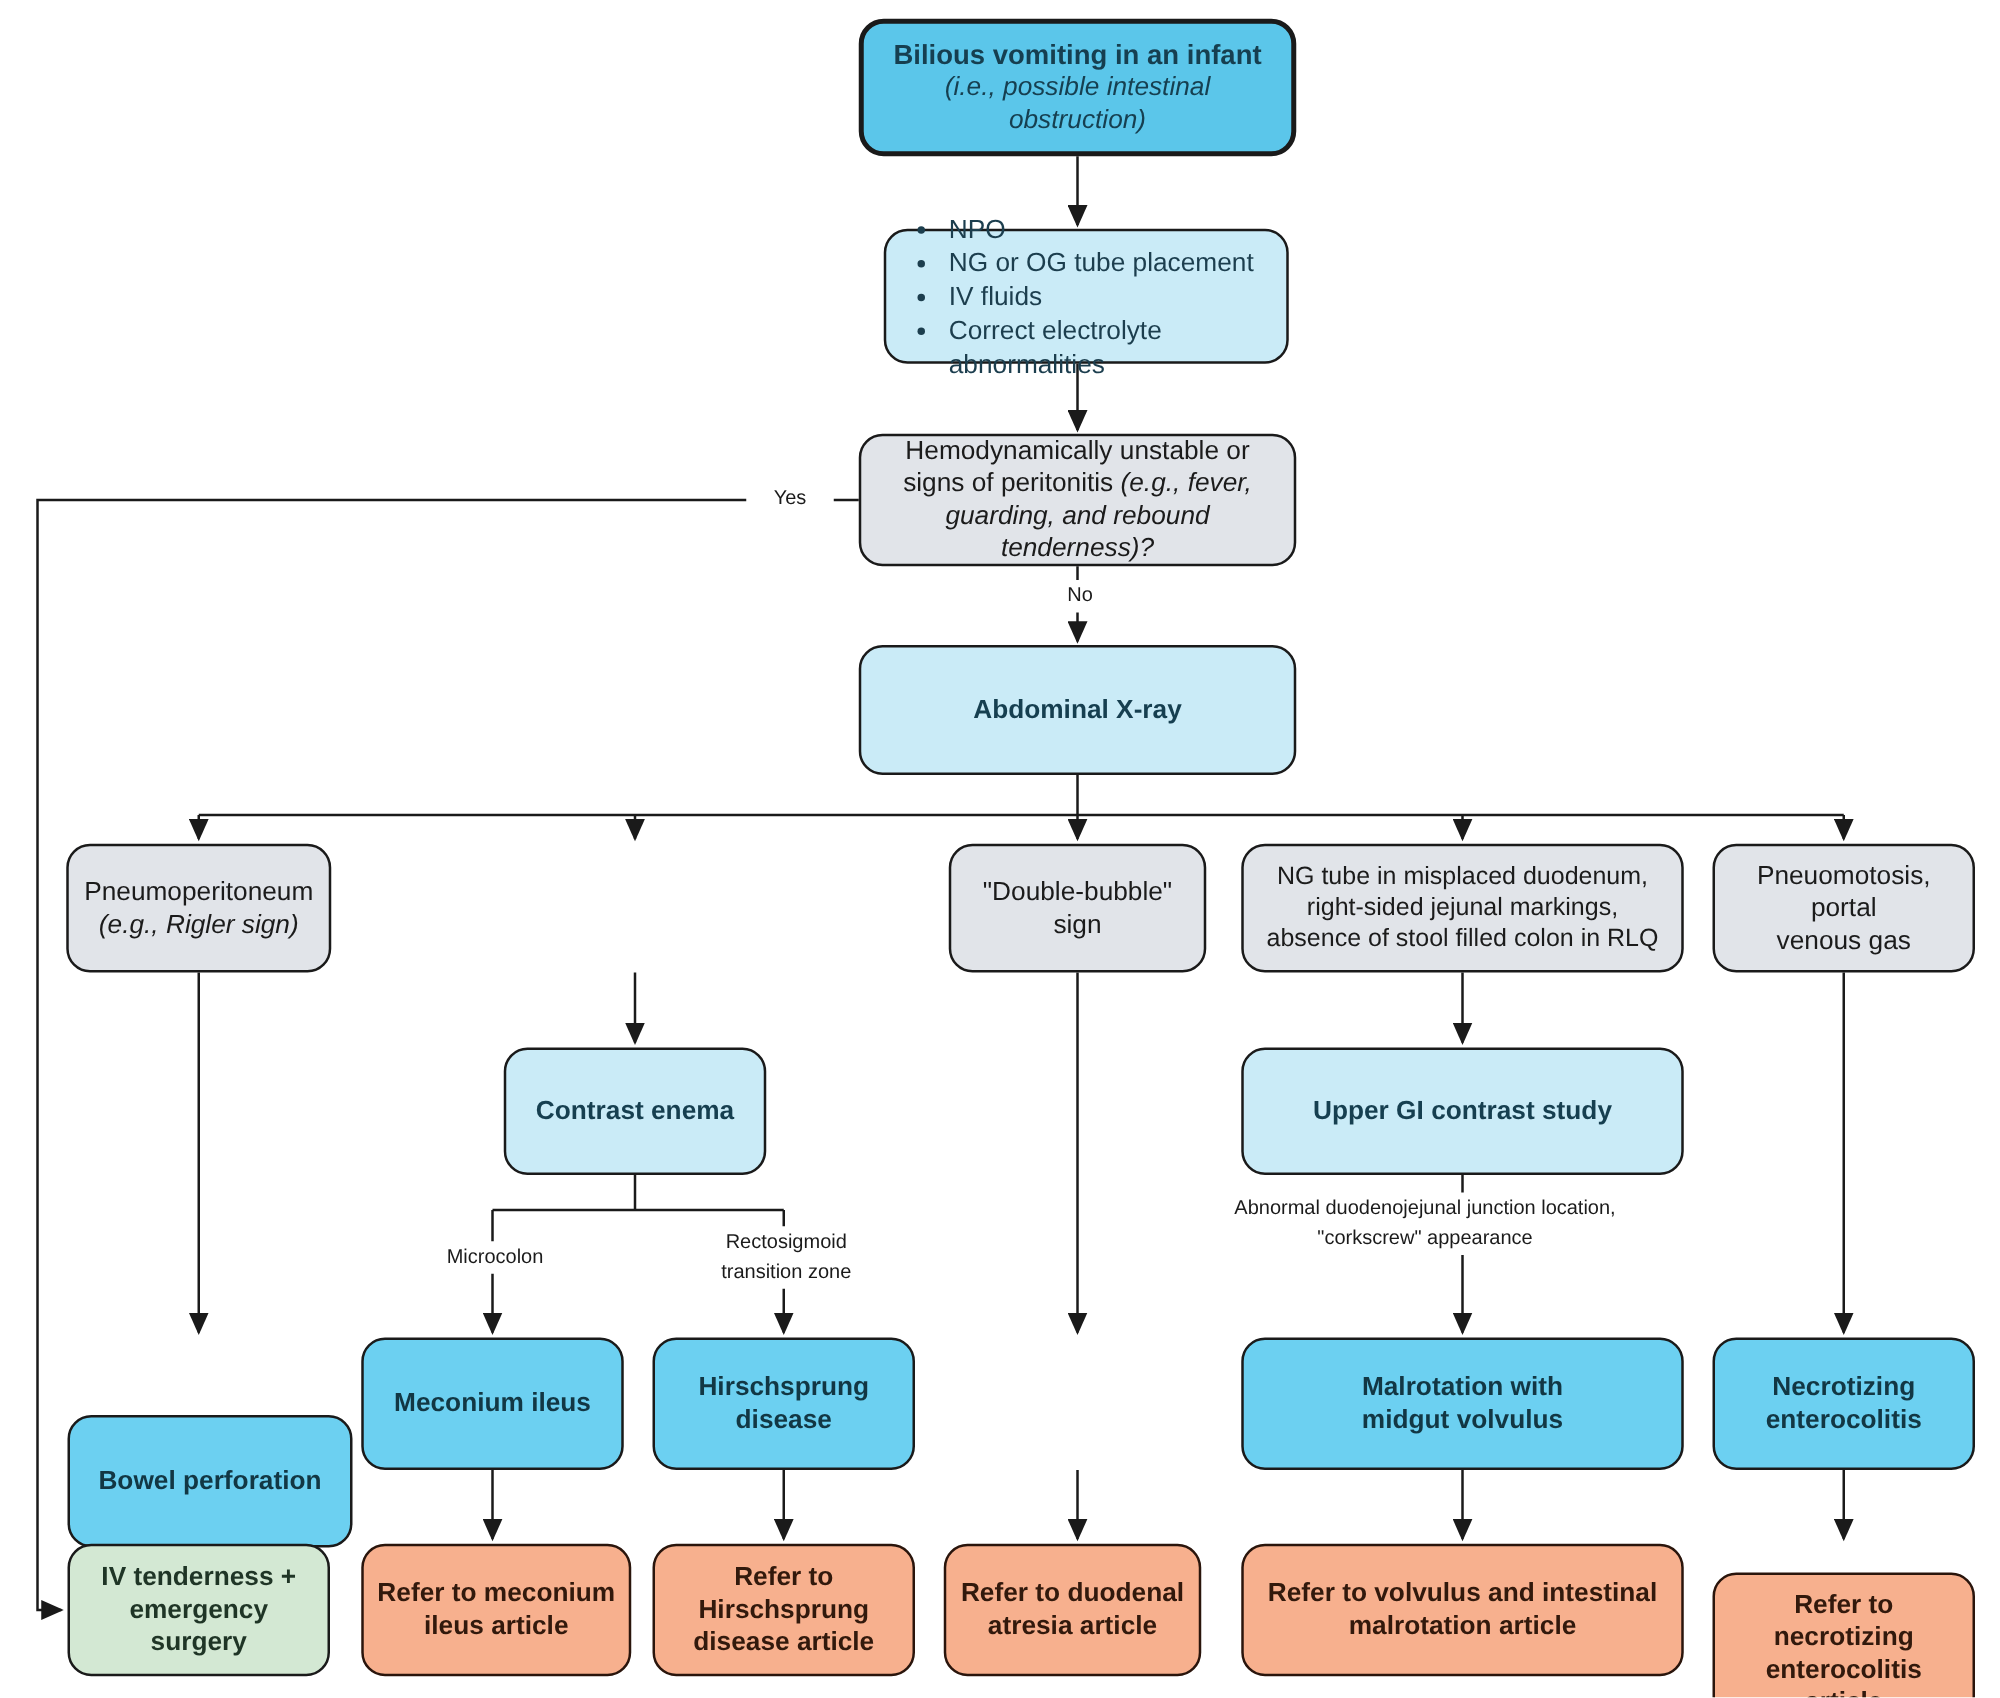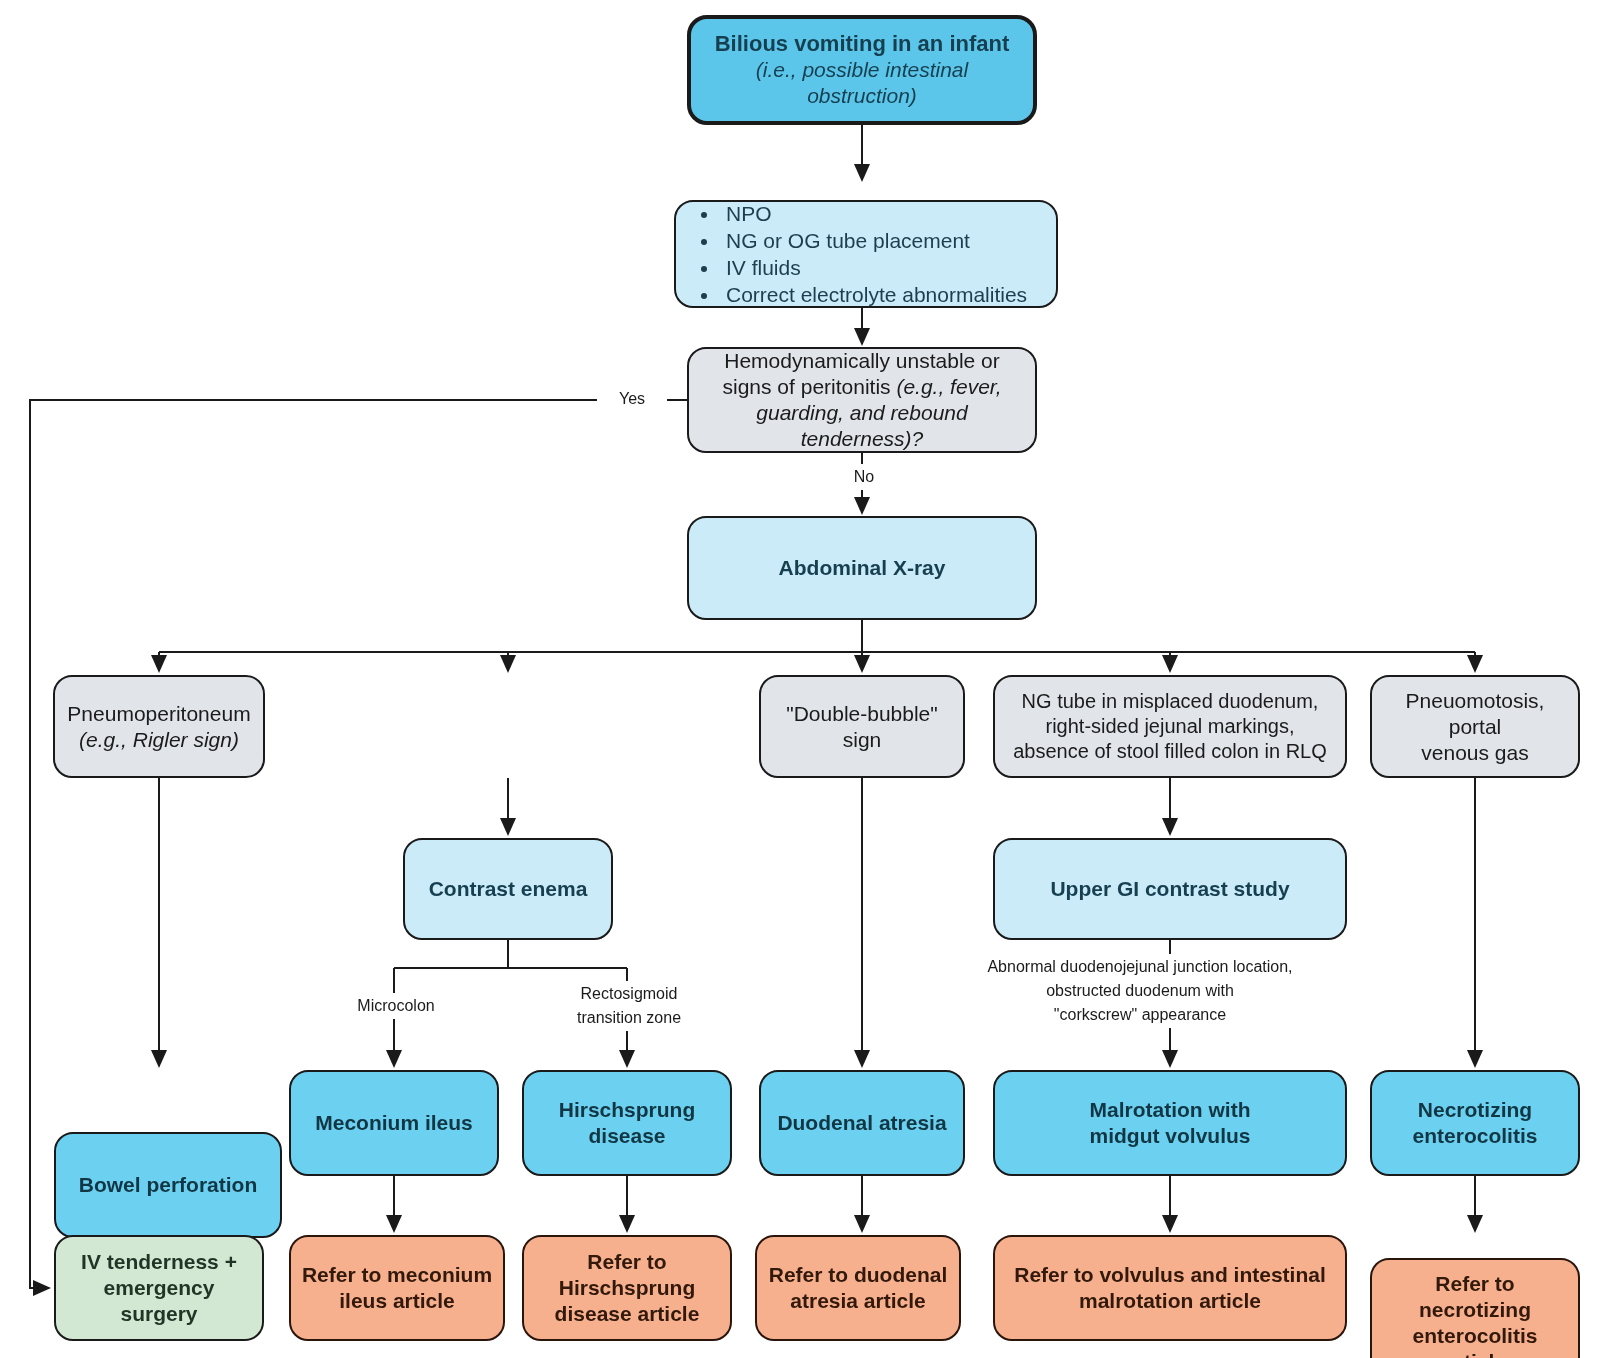--- a/index.html
+++ b/index.html
@@ -73,21 +73,21 @@
       <path d="M1170 1176 V1231" marker-end="url(#arw)"></path>
       <path d="M1475 1176 V1231" marker-end="url(#arw)"></path>
     </g>
   </svg>
 
   <div class="node start" style="left:687px;top:15px;width:350px;height:110px;">
     <div class="t1">Bilious vomiting in an infant</div>
     <div class="t2">(i.e., possible intestinal obstruction)</div>
   </div>
 
-  <div class="node lightblue bullets" style="left:674px;top:183px;width:384px;height:108px;margin-top:17px;">
+  <div class="node lightblue bullets" style="left:707px;top:183px;width:324px;height:108px;">
     <ul>
       <li>NPO</li>
       <li>NG or OG tube placement</li>
       <li>IV fluids</li>
       <li>Correct electrolyte abnormalities</li>
     </ul>
   </div>
 
   <div class="node gray" style="left:687px;top:347px;width:350px;height:106px;">
     <div>
@@ -135,23 +135,20 @@
 
   <div class="node cyan" style="left:289px;top:1070px;width:210px;height:106px;">
     <div>Meconium ileus</div>
   </div>
 
   <div class="node cyan" style="left:522px;top:1070px;width:210px;height:106px;">
     <div>Hirschsprung</div>
     <div>disease</div>
   </div>
 
-  <div class="node cyan" style="left:759px;top:1070px;width:206px;height:106px;">
-    <div>Duodenal atresia</div>
-  </div>
 
   <div class="node cyan" style="left:993px;top:1070px;width:354px;height:106px;">
     <div>Malrotation with</div>
     <div>midgut volvulus</div>
   </div>
 
   <div class="node cyan" style="left:1370px;top:1070px;width:210px;height:106px;">
     <div>Necrotizing</div>
     <div>enterocolitis</div>
   </div>
@@ -189,17 +186,16 @@
 
   <div class="edge-label" style="left:597px;top:386px;width:66px;">Yes</div>
   <div class="edge-label" style="left:834px;top:464px;width:56px;">No</div>
   <div class="edge-label" style="left:322px;top:993px;width:144px;">Microcolon</div>
   <div class="edge-label" style="left:535px;top:981px;width:184px;">
     <div>Rectosigmoid</div>
     <div>transition zone</div>
   </div>
   <div class="edge-label" style="left:928px;top:954px;width:420px;">
     <div>Abnormal duodenojejunal junction location,</div>
-    <div>obstructed duodenum with</div>
     <div>"corkscrew" appearance</div>
   </div>
 
 </div>
 
 </body></html>

